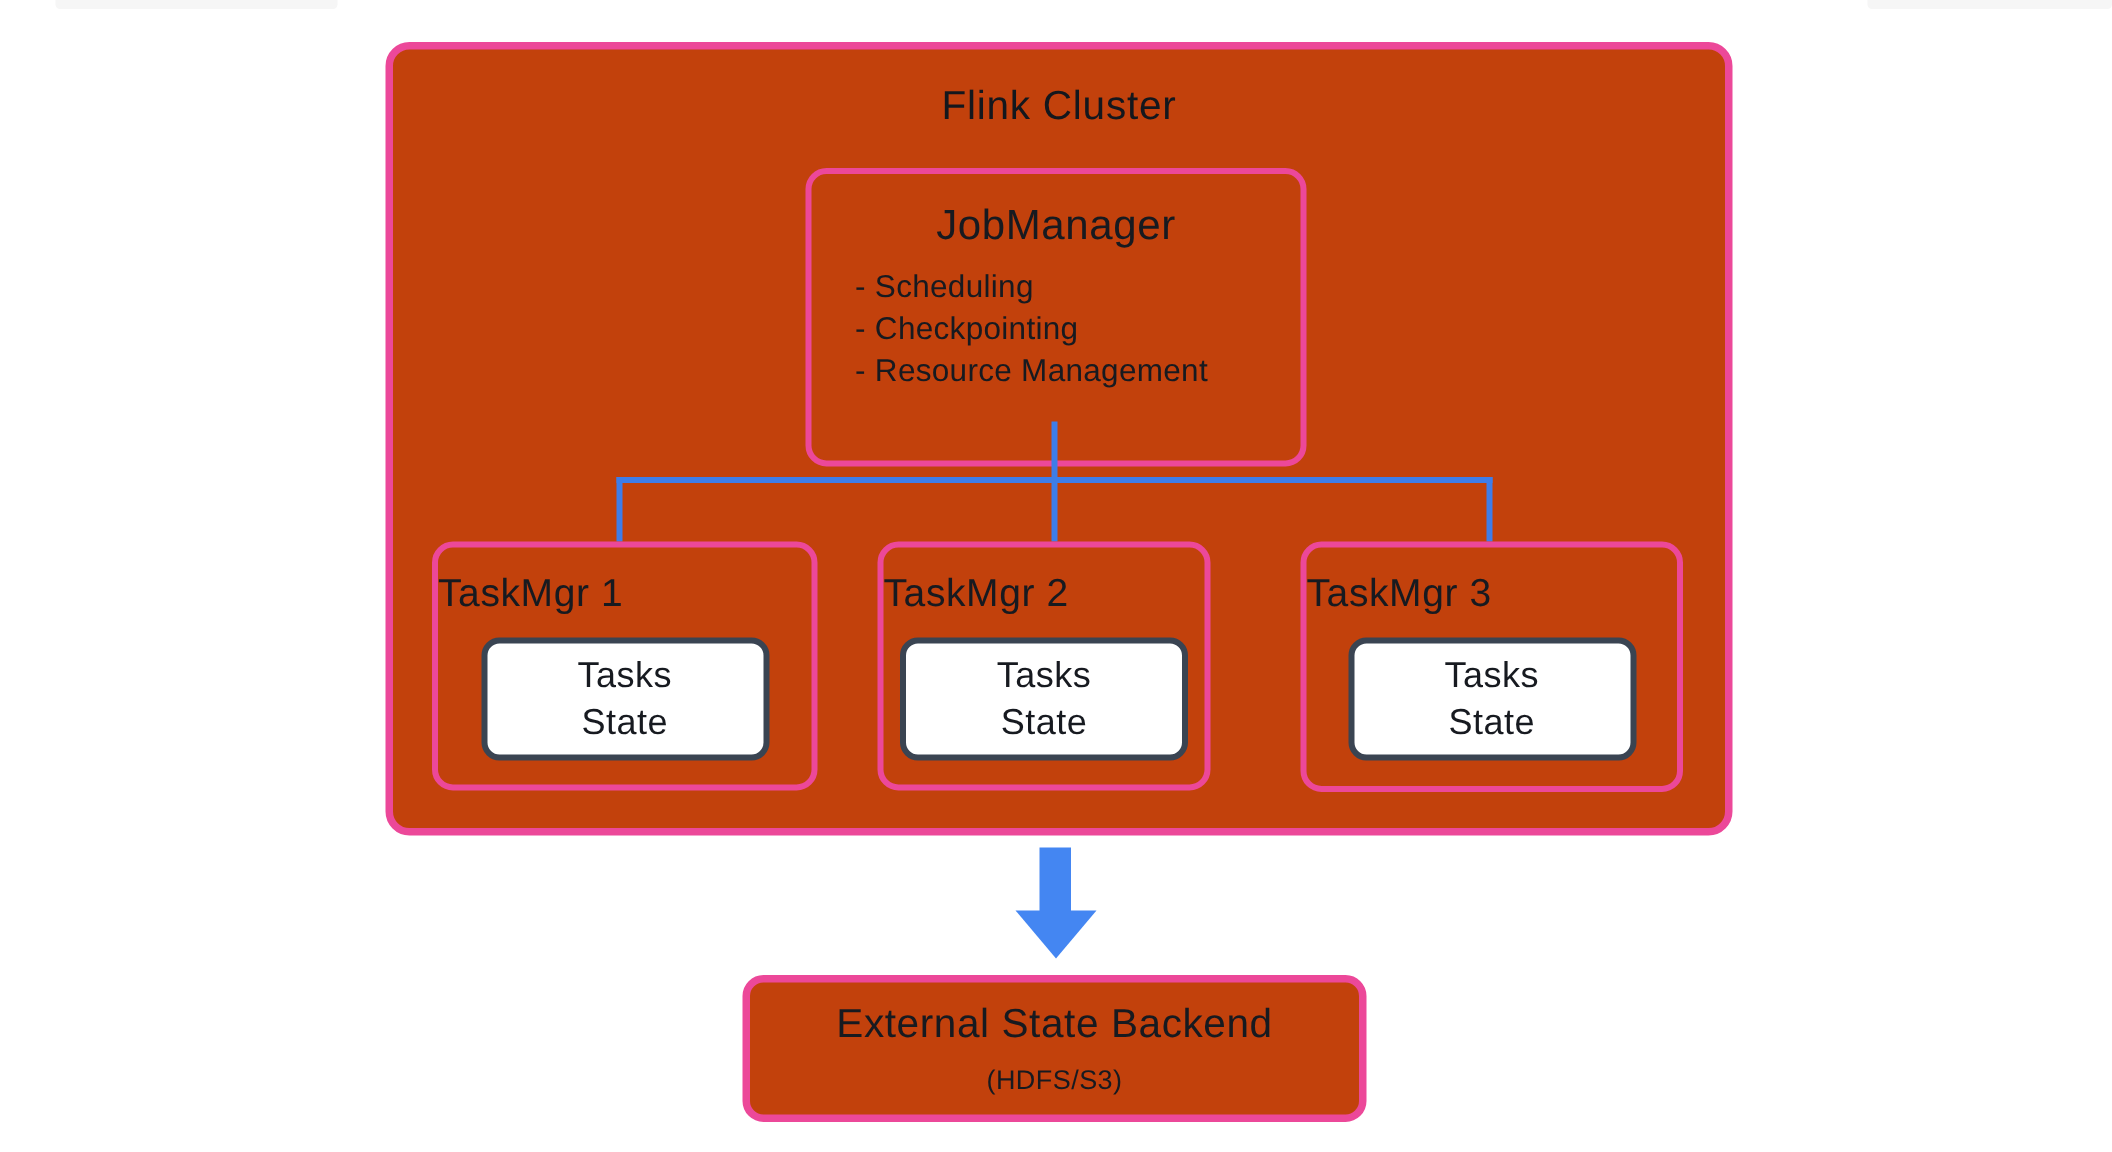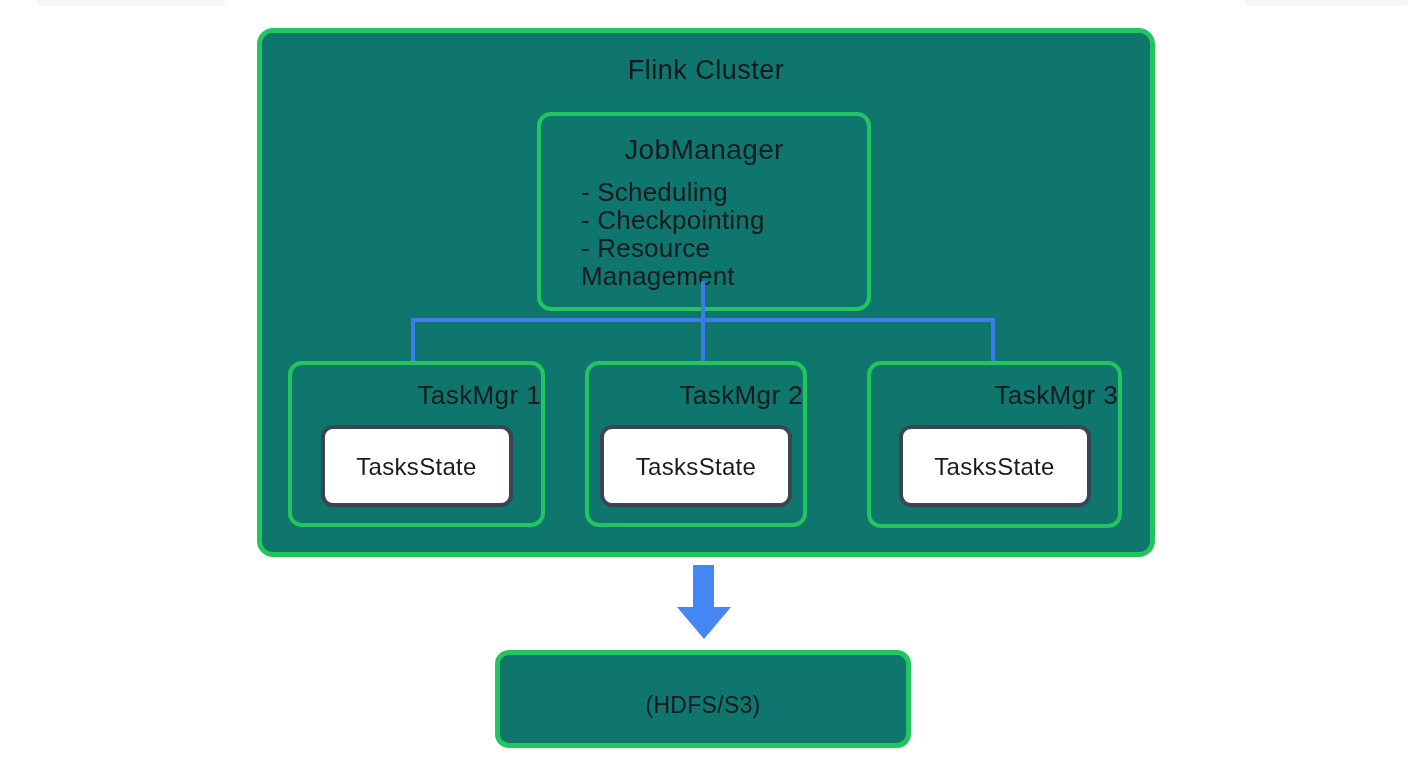--- a/index.html
+++ b/index.html
@@ -23,22 +23,22 @@
     top: 0;
     height: 6px;
     background: #f6f6f6;
     border-radius: 0 0 3px 3px;
   }
   .top-artifact.left  { left: 37px;  width: 188px; }
   .top-artifact.right { left: 1245px; width: 163px; }
 
   .box {
     position: absolute;
-    background: #0f766e;
-    border: 5px solid #22c55e;
+    background: #c2410c;
+    border: 5px solid #ec4899;
     border-radius: 16px;
     box-sizing: border-box;
   }
 
   .cluster-box {
     left: 257px;
     top: 28px;
     width: 898px;
     height: 529px;
   }
@@ -62,22 +62,22 @@
     border-radius: 14px;
   }
   .jobmanager-title {
     margin-top: 18px;
     text-align: center;
     font-size: 28px;
     letter-spacing: 0.4px;
   }
   .jobmanager-list {
     margin-top: 12px;
-    padding-left: 40px;
-    font-size: 26px;
+    padding-left: 29px;
+    font-size: 21px;
     line-height: 28px;
     letter-spacing: 0.2px;
   }
 
   .connector {
     position: absolute;
     background: #3e7de9;
   }
   .conn-jm-drop    { left: 439px; top: 248px; width: 4px;  height: 80px; }
   .conn-horizontal { left: 149px; top: 285px; width: 584px; height: 4px; }
@@ -88,37 +88,37 @@
     border-width: 4px;
     border-radius: 14px;
     top: 328px;
     height: 166px;
   }
   .taskmgr-1 { left: 26px;  width: 257px; }
   .taskmgr-2 { left: 323px; width: 222px; }
   .taskmgr-3 { left: 605px; width: 255px; height: 167px; }
   .taskmgr-title {
     margin-top: 15px;
-    text-align: right;
+    text-align: left;
     font-size: 26px;
     letter-spacing: 0.4px;
   }
   .tasks-state-box {
     position: absolute;
     left: 50%;
     transform: translateX(-50%);
     top: 60px;
     width: 192px;
     height: 82px;
     background: #ffffff;
     border: 4px solid #3a4452;
     border-radius: 12px;
     box-sizing: border-box;
     display: flex;
-    flex-direction: row;
+    flex-direction: column;
     align-items: center;
     justify-content: center;
     font-size: 24px;
     line-height: 31px;
     letter-spacing: 0.3px;
   }
 
   .arrow-shaft {
     position: absolute;
     left: 693px;
@@ -143,21 +143,21 @@
     top: 650px;
     width: 416px;
     height: 98px;
     border-radius: 14px;
     display: flex;
     flex-direction: column;
     align-items: center;
     justify-content: center;
   }
   .backend-line1 { font-size: 27px; letter-spacing: 0.4px; }
-  .backend-line2 { font-size: 23px; letter-spacing: 0.3px; margin-top: 12px; }
+  .backend-line2 { font-size: 18px; letter-spacing: 0.3px; margin-top: 12px; }
 </style>
 </head>
 <body>
 
 <div class="canvas">
 
   <div class="top-artifact left"></div>
   <div class="top-artifact right"></div>
 
   <div class="box cluster-box">
@@ -201,16 +201,17 @@
         <div>State</div>
       </div>
     </div>
 
   </div>
 
   <div class="arrow-shaft"></div>
   <div class="arrow-head"></div>
 
   <div class="box backend-box">
+    <div class="backend-line1">External State Backend</div>
     <div class="backend-line2">(HDFS/S3)</div>
   </div>
 
 </div>
 
 </body></html>

